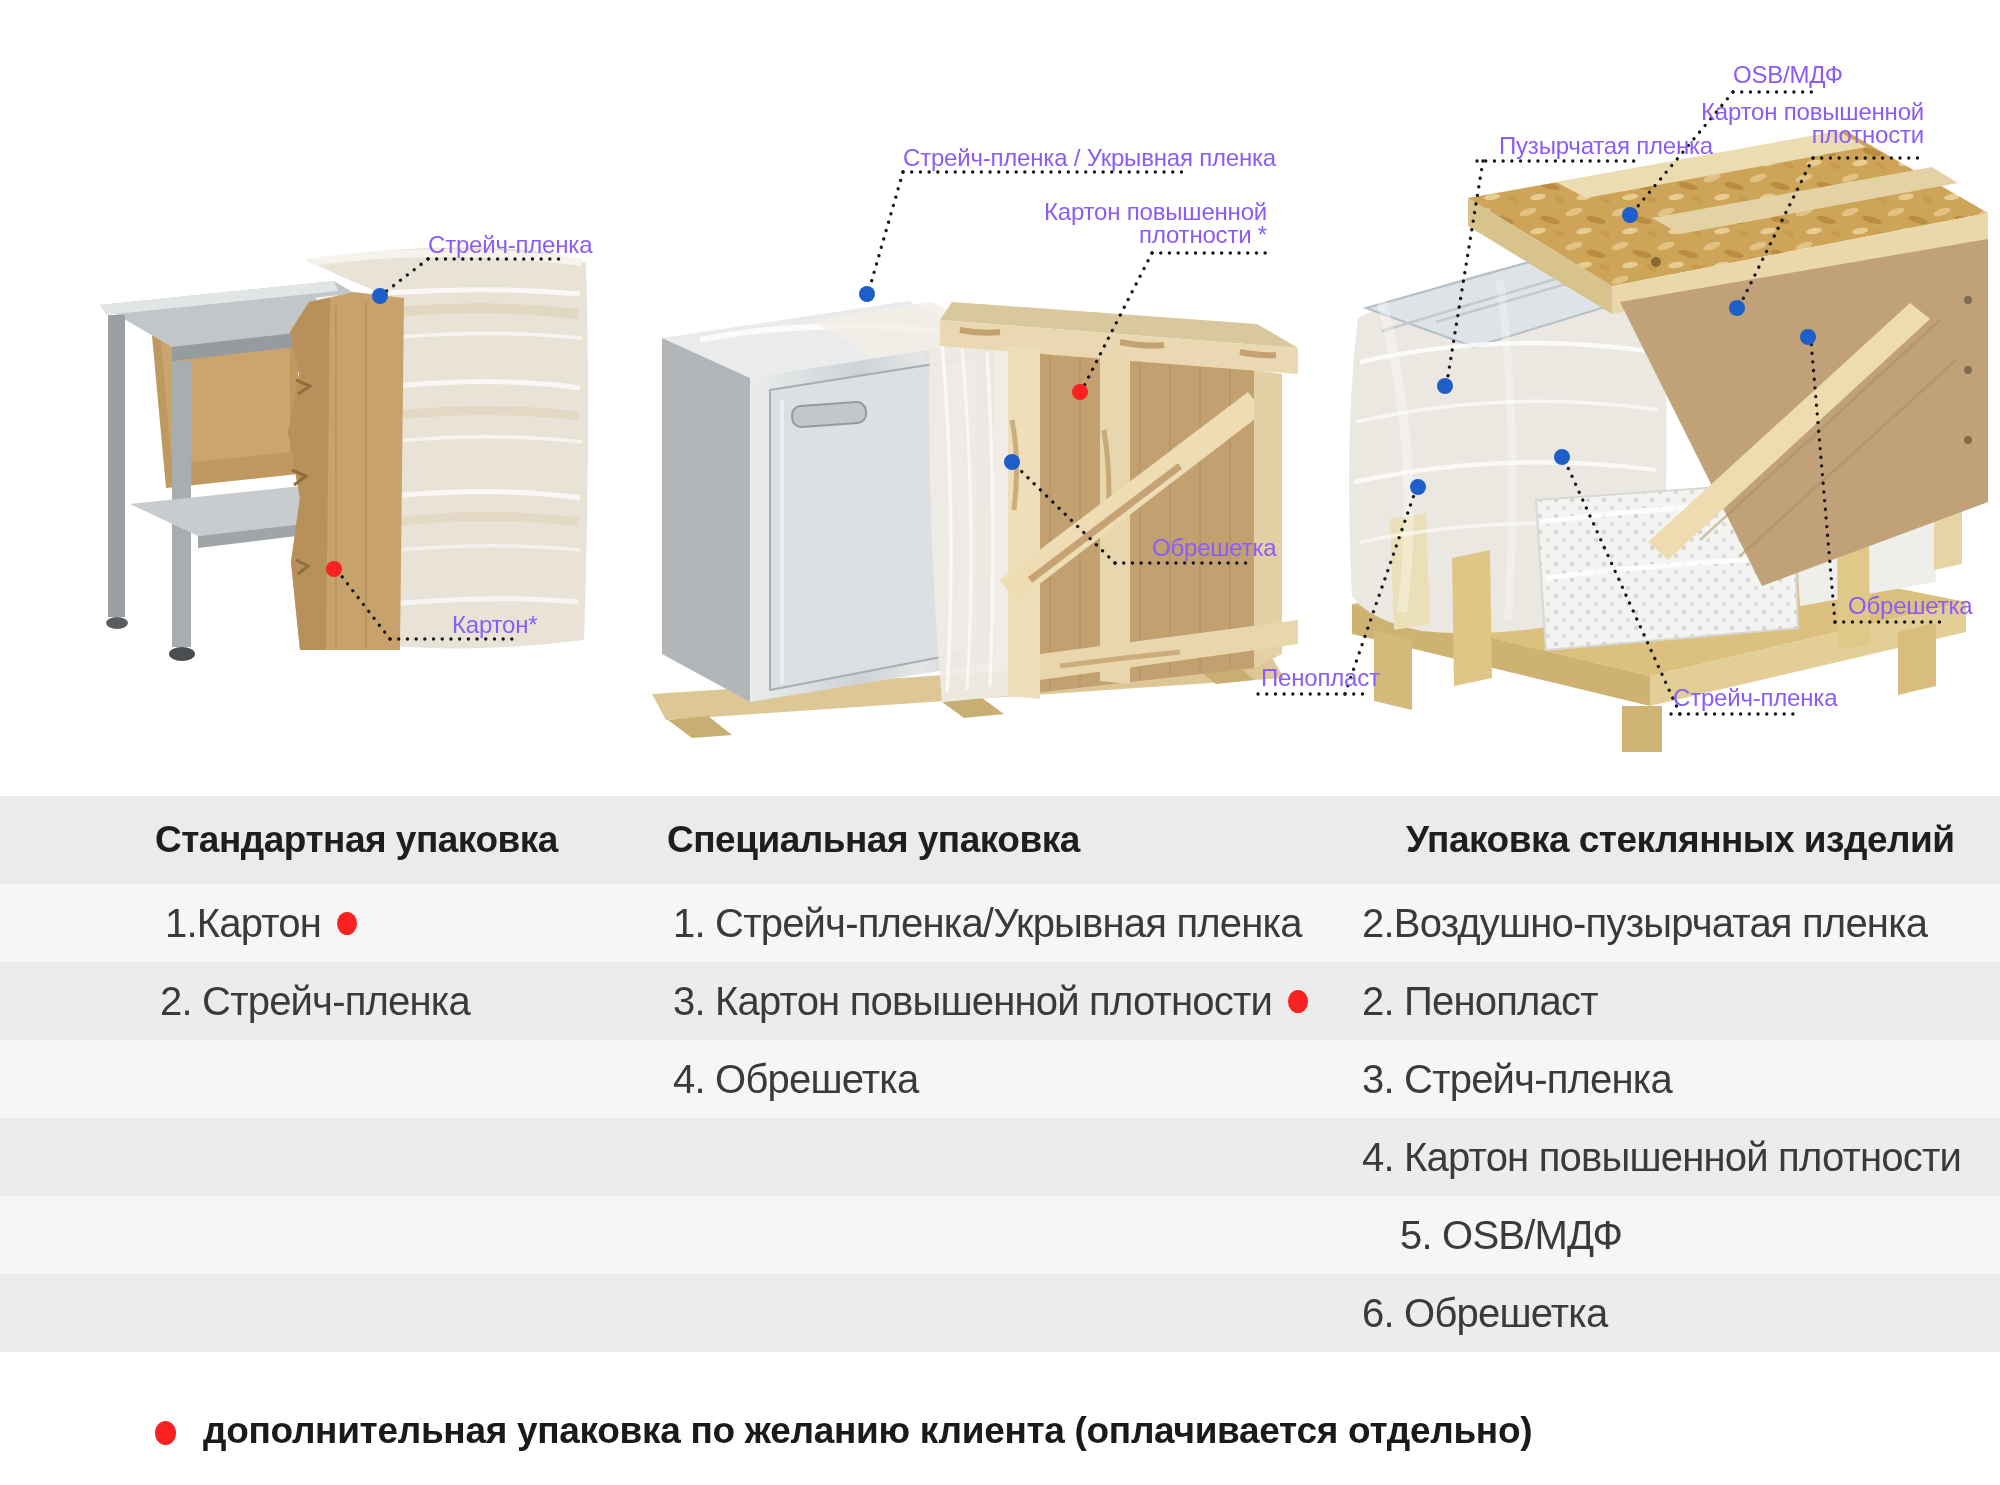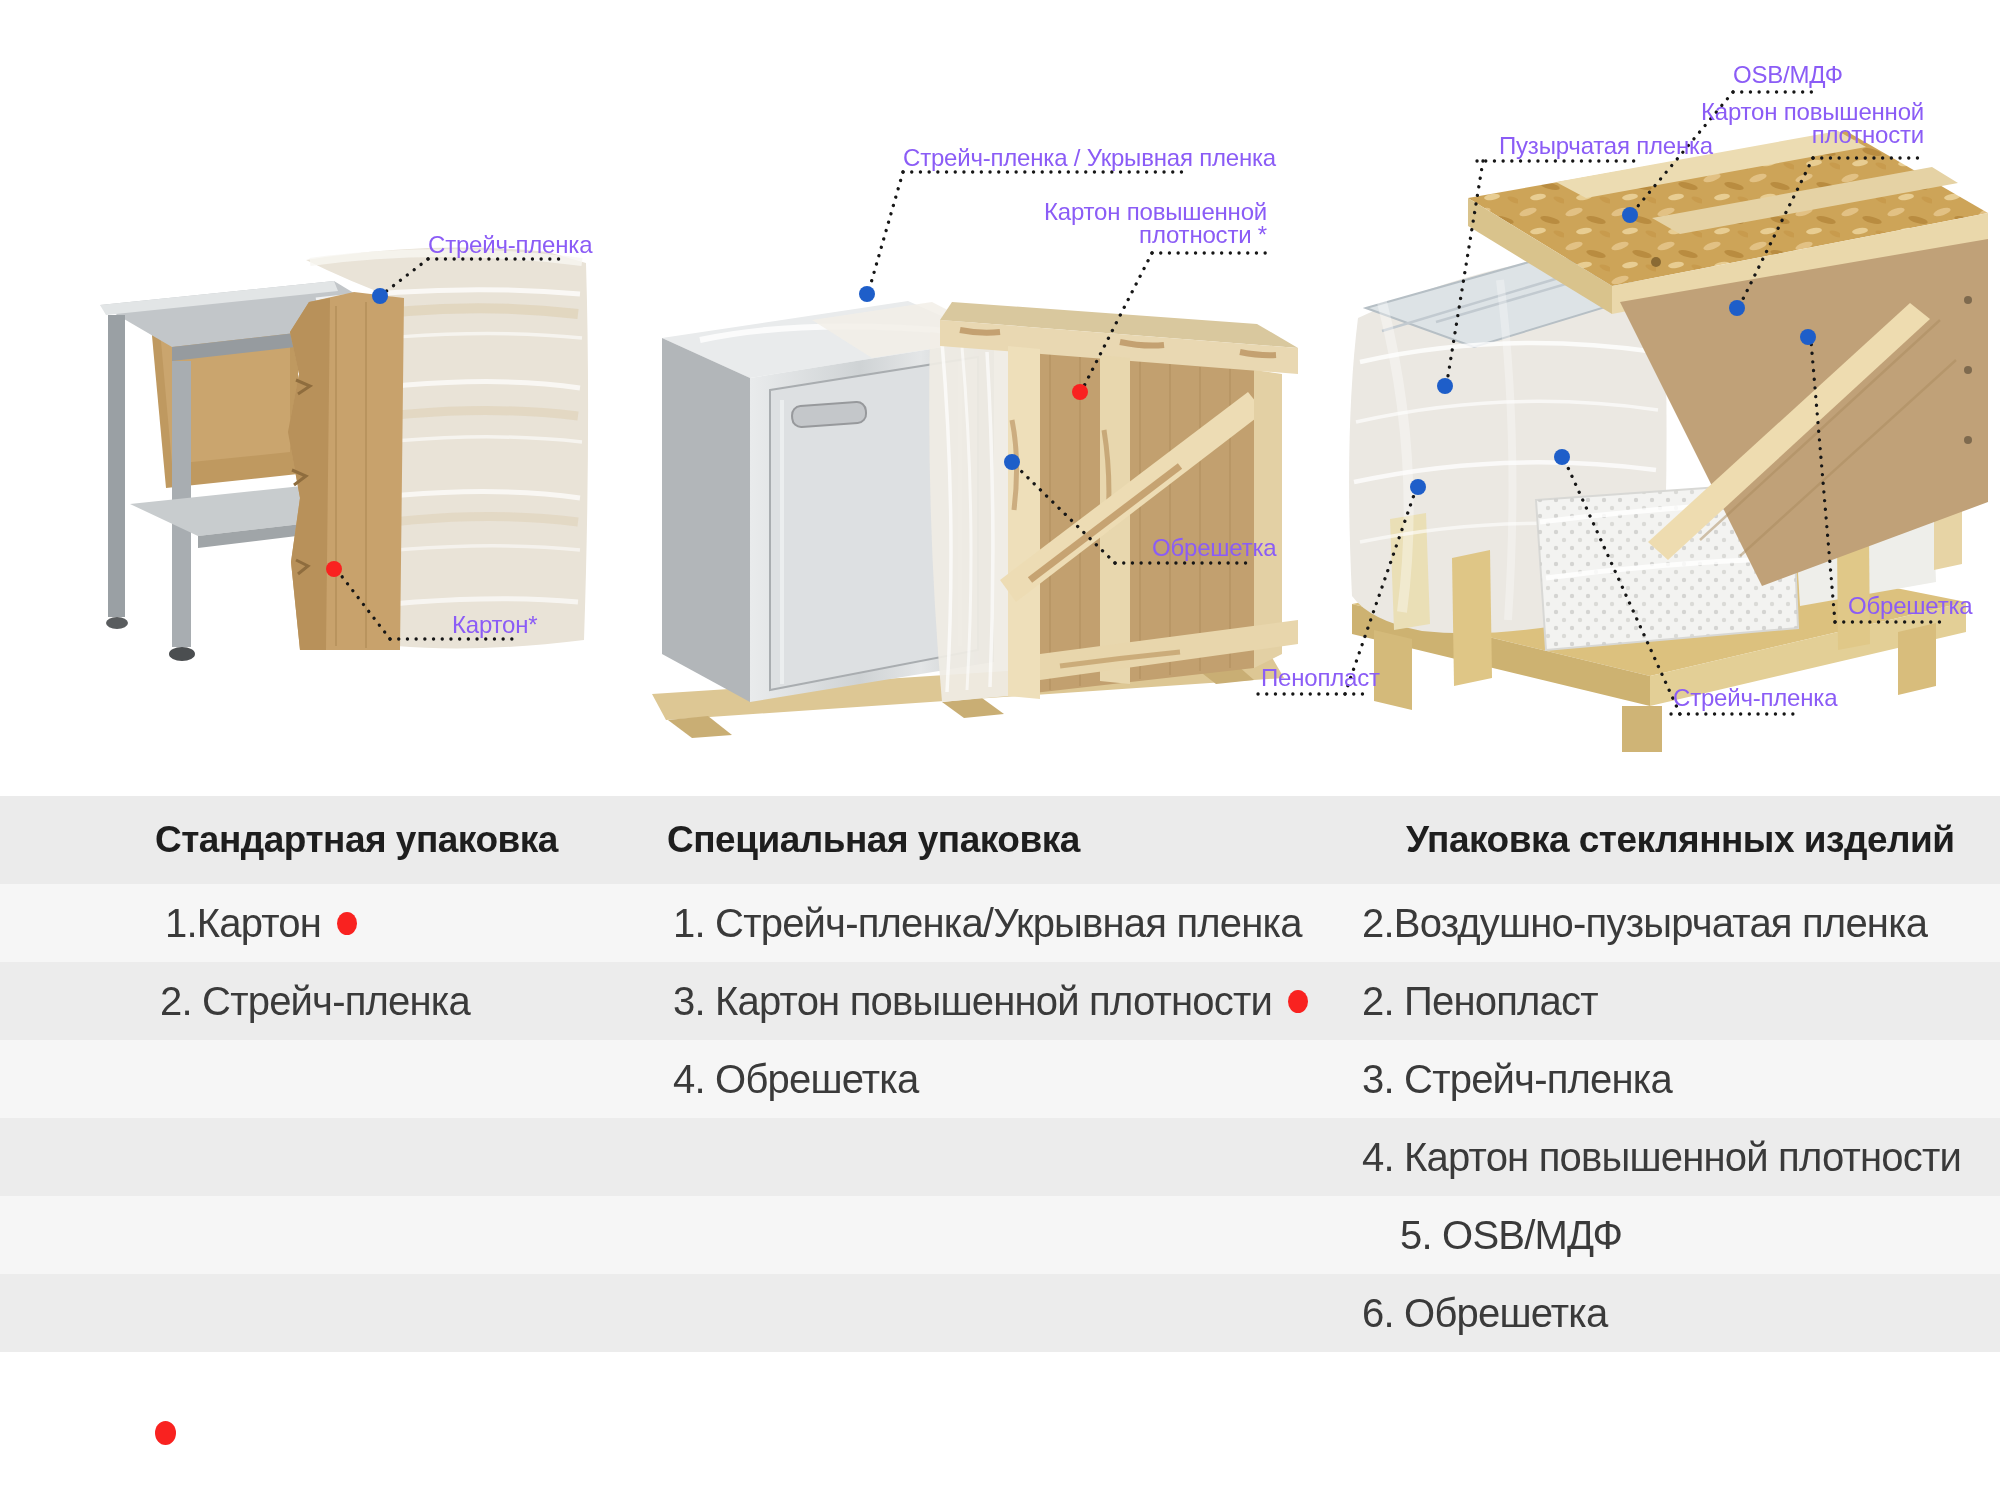--- a/index.html
+++ b/index.html
@@ -249,14 +249,15 @@
 
     <div class="td" style="left:1362px;top:884px;line-height:78px;"><span>2.Воздушно-пузырчатая пленка</span></div>
     <div class="td" style="left:1362px;top:962px;line-height:78px;"><span>2. Пенопласт</span></div>
     <div class="td" style="left:1362px;top:1040px;line-height:78px;"><span>3. Стрейч-пленка</span></div>
     <div class="td" style="left:1362px;top:1118px;line-height:78px;"><span>4. Картон повышенной плотности</span></div>
     <div class="td" style="left:1352px;top:1196px;line-height:78px;margin-left:48px;"><span>5. OSB/МДФ</span></div>
     <div class="td" style="left:1362px;top:1274px;line-height:78px;"><span>6. Обрешетка</span></div>
   </div>
 
   <span class="footnote-dot" style="left:155px;top:1421px;"></span>
+  <div class="footnote-text" style="left:203px;top:1410px;">дополнительная упаковка по желанию клиента (оплачивается отдельно)</div>
 
 </div>
 
 </body></html>

